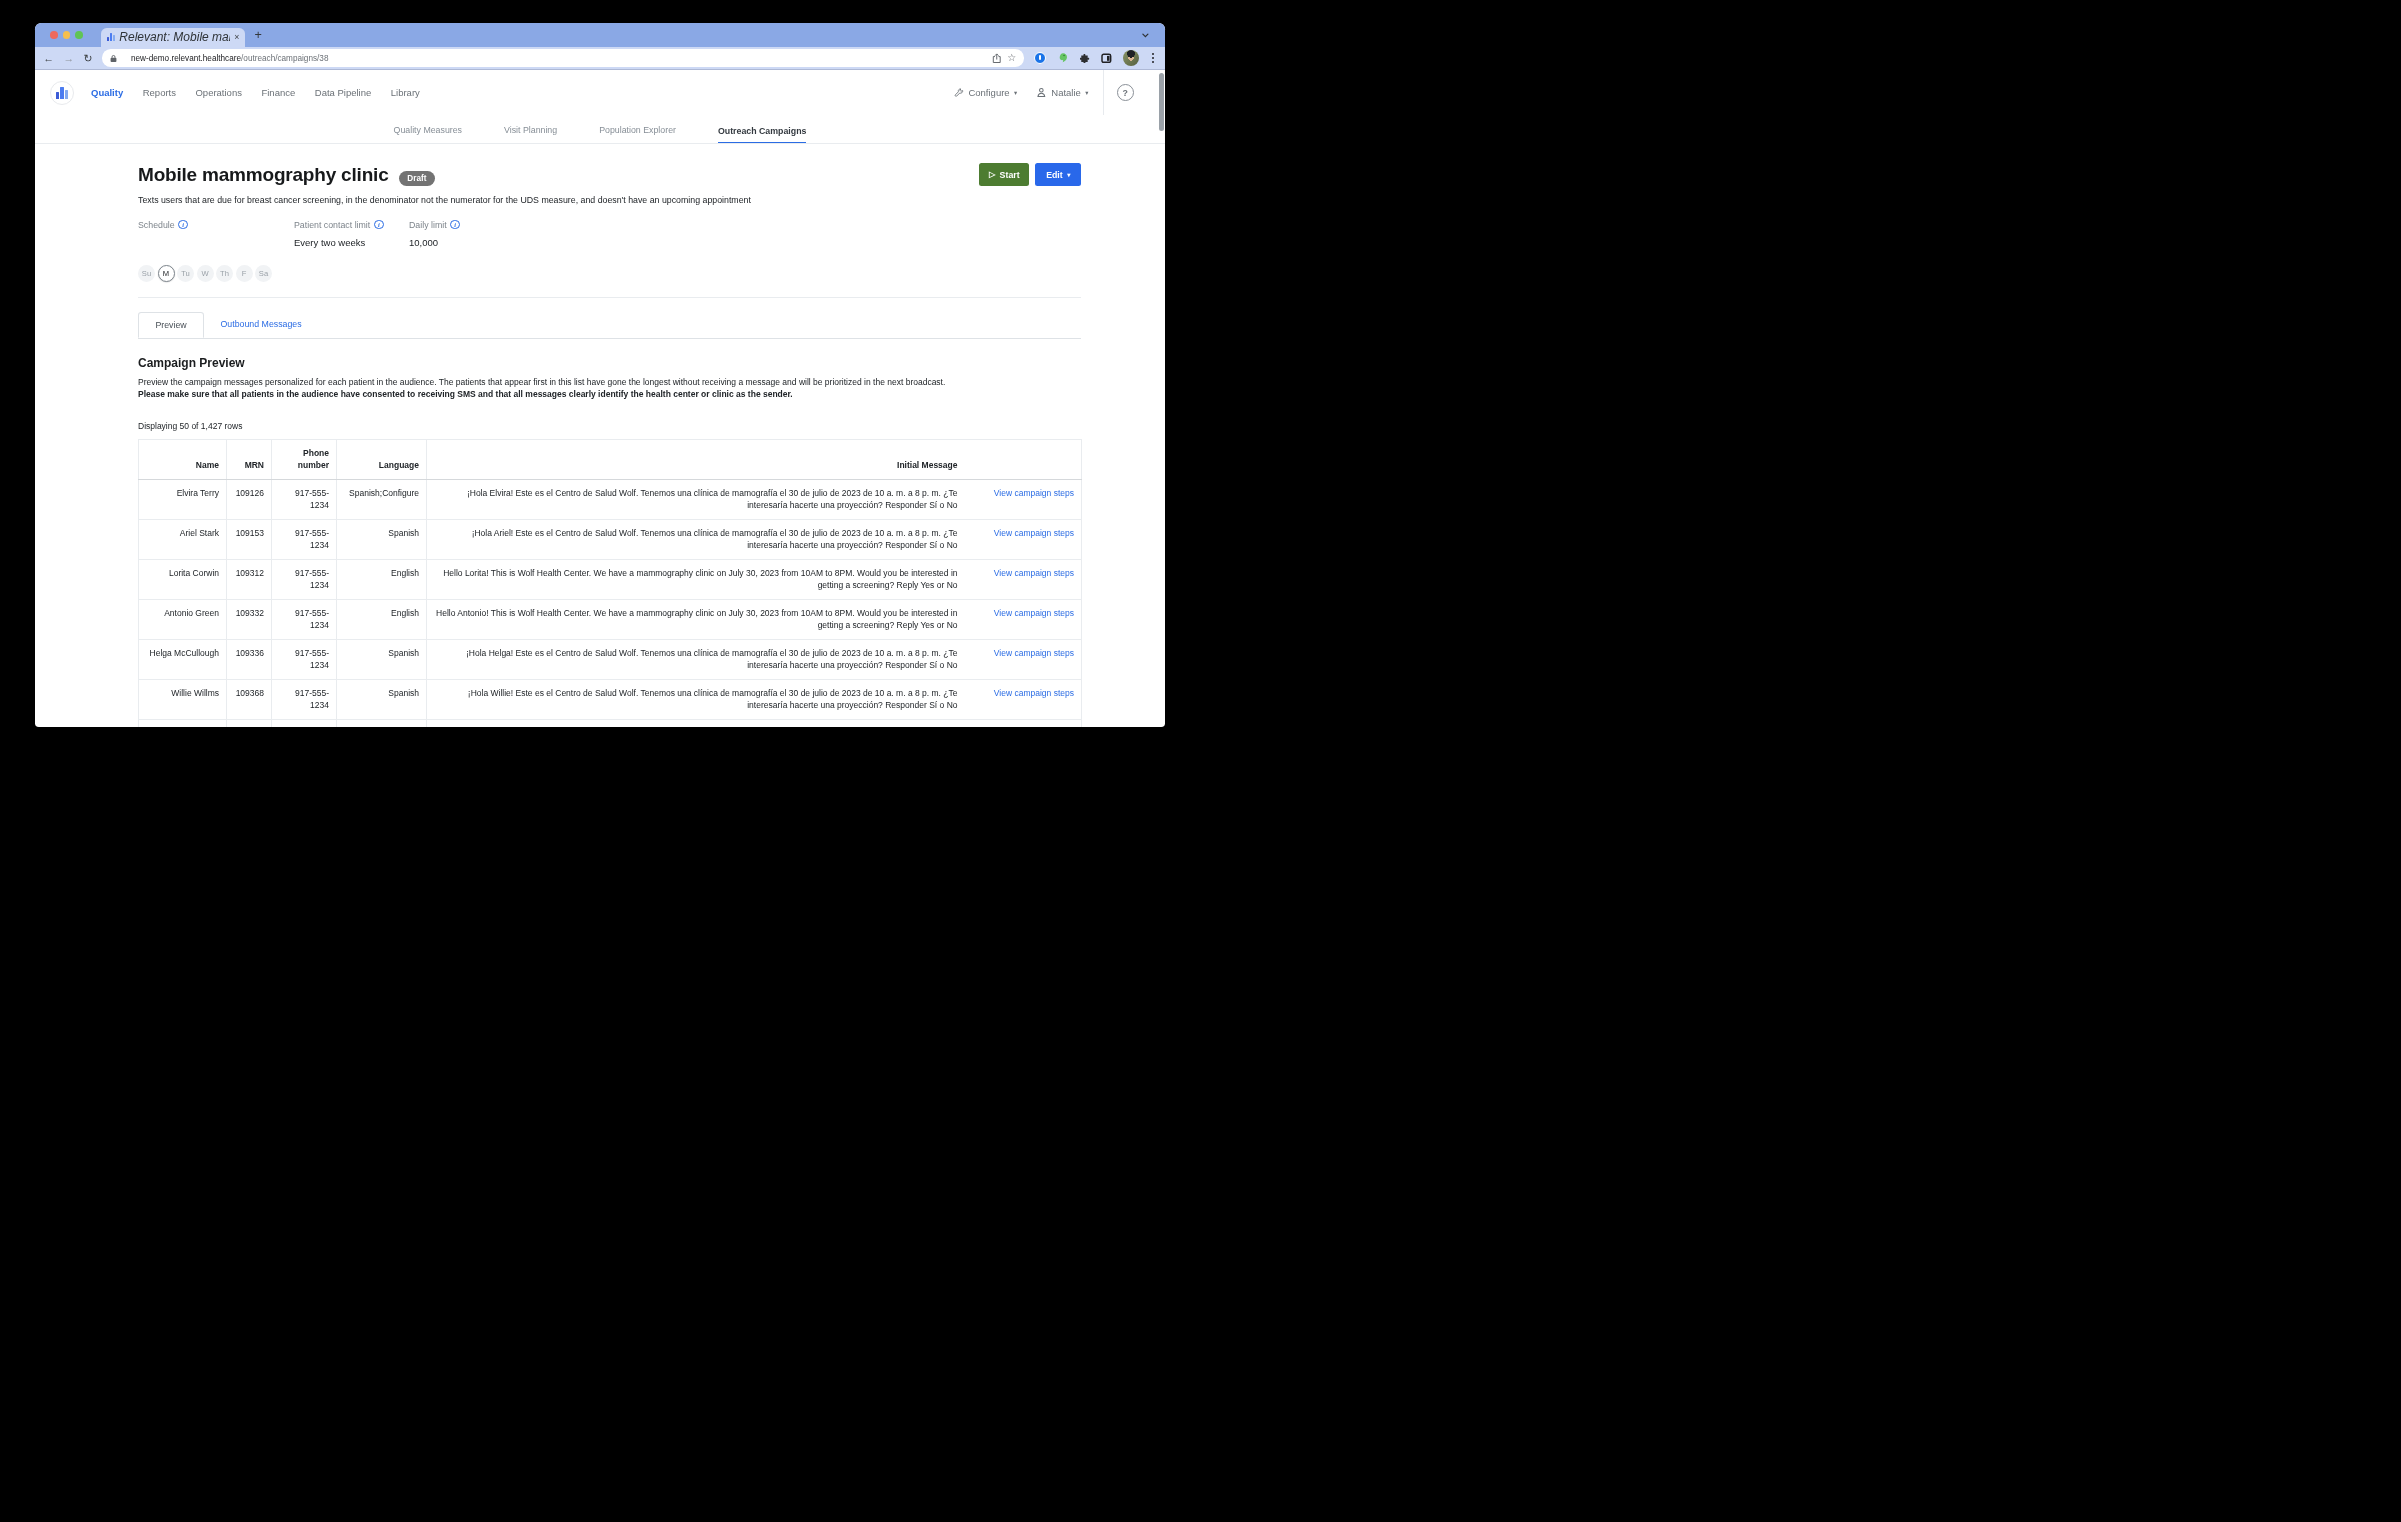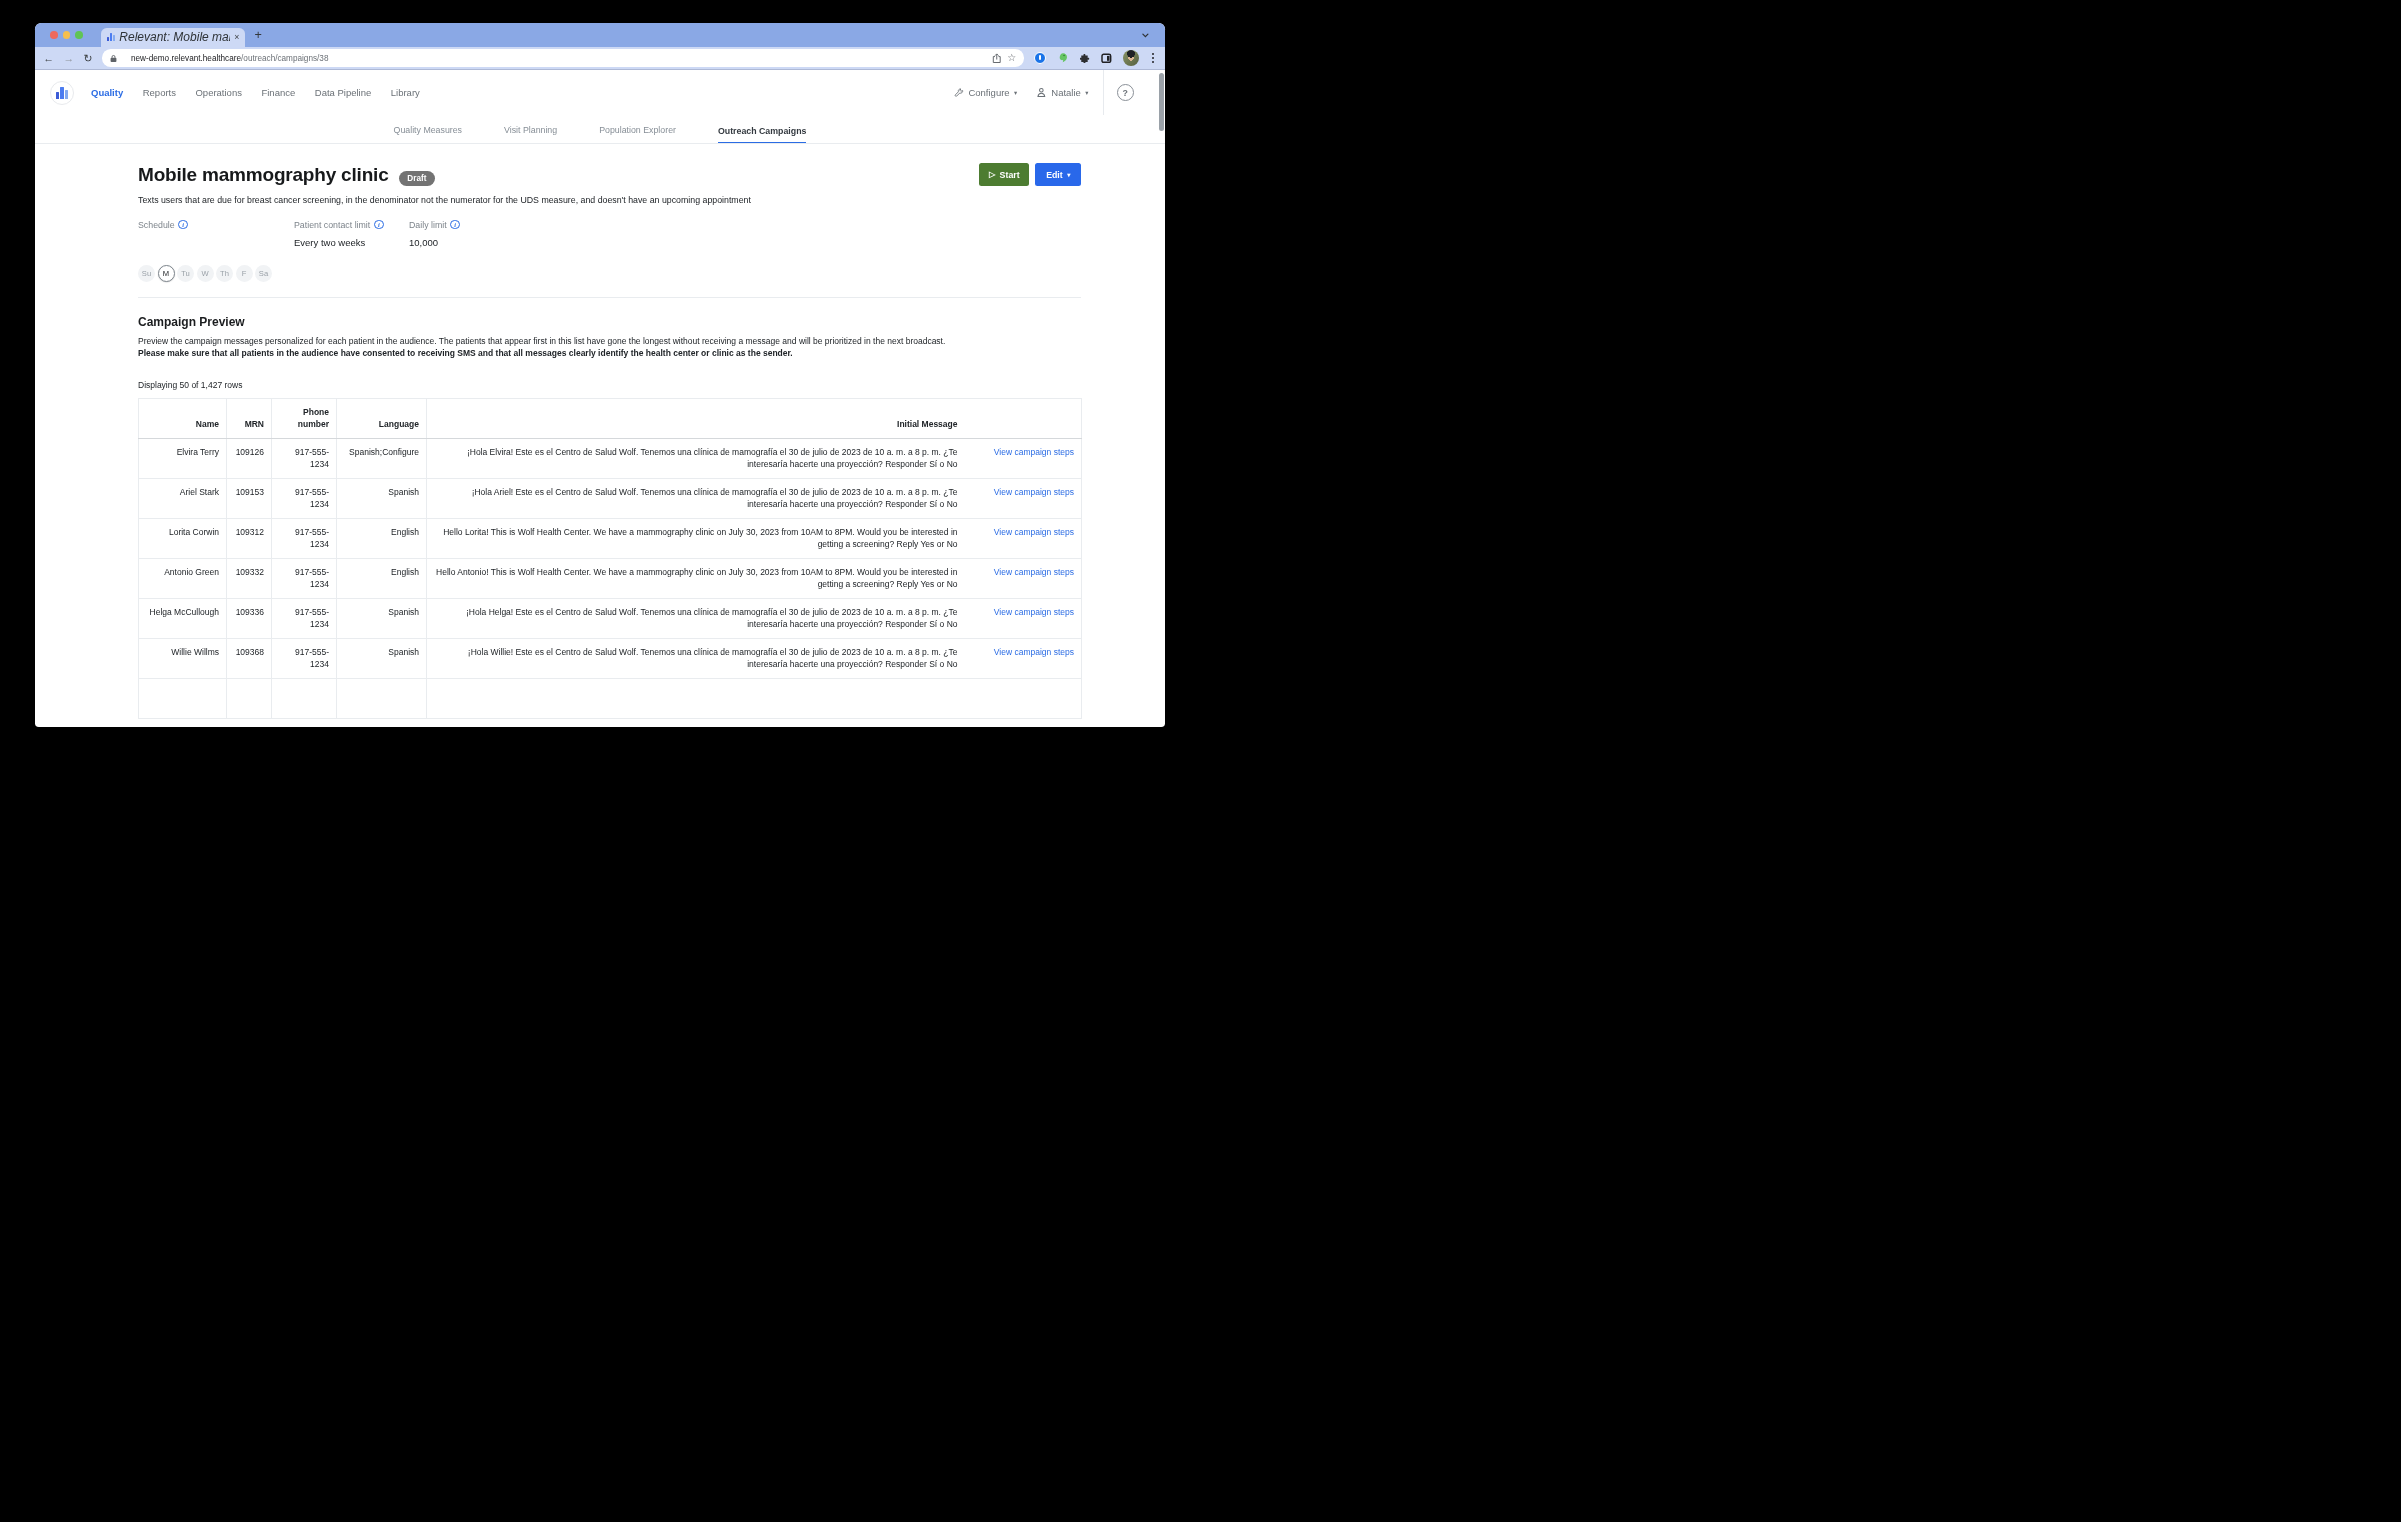--- a/index.html
+++ b/index.html
@@ -293,20 +293,24 @@
         <div class="mlabel">
           <span>Daily limit</span>
           <span class="info">i</span>
         </div>
         <div class="mval">10,000</div>
       </div>
     </div>
 
     <div class="hrline"></div>
 
+    <div class="tabsrow">
+      <span class="ptab active">Preview</span>
+      <span class="ptab link">Outbound Messages</span>
+    </div>
 
     <h2>Campaign Preview</h2>
     <p class="intro">
       <span>Preview the campaign messages personalized for each patient in the audience. The patients that appear first in this list have gone the longest without receiving a message and will be prioritized in the next broadcast.</span><br>
       <span class="consent">Please make sure that all patients in the audience have consented to receiving SMS and that all messages clearly identify the health center or clinic as the sender.</span>
     </p>
 
     <p class="rowcount">Displaying 50 of 1,427 rows</p>
 
     <table>

